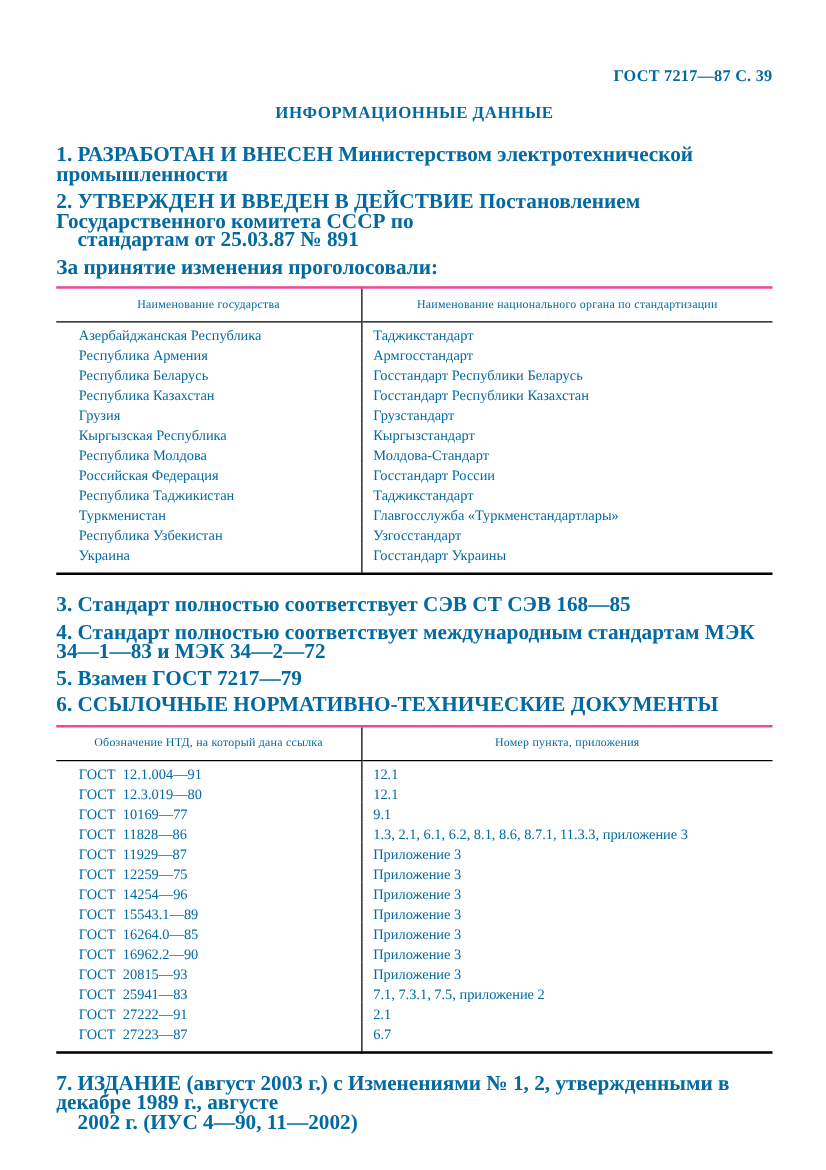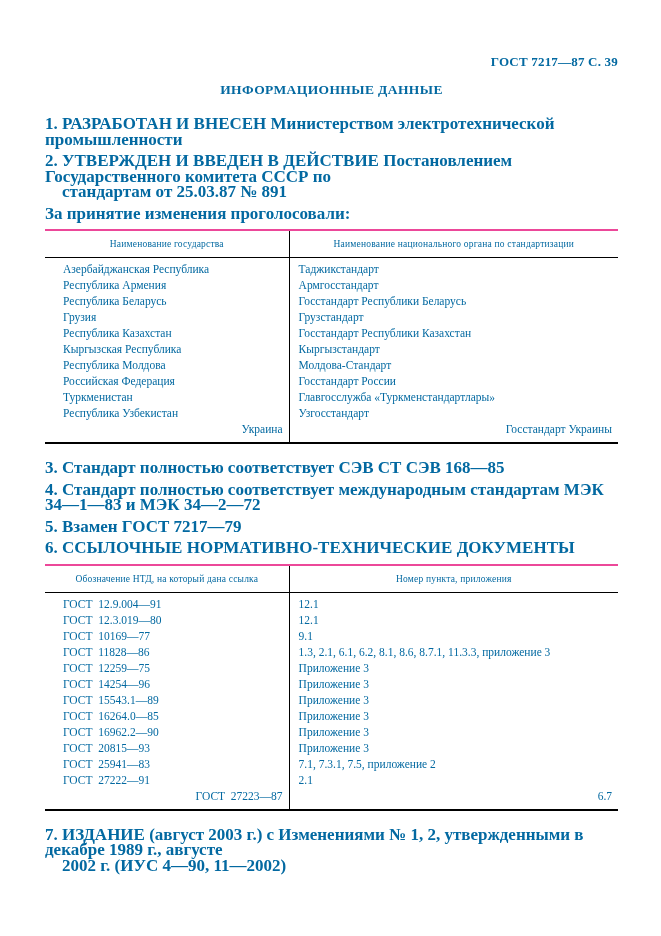--- a/index.html
+++ b/index.html
@@ -60,21 +60,21 @@
   table.gost td {
     font-size:11.5px;
     line-height:12px;
     padding:4px 6px 0 18px;
     white-space:pre-wrap;
     vertical-align:top;
   }
   table.gost td:last-child { padding-left:9px; }
   table.gost th + th, table.gost td + td { border-left:1px solid #000; }
   table.gost tbody tr:first-child td { padding-top:5px; }
-  table.gost tbody tr:last-child td { padding-bottom:7px;text-align:right; }
+  table.gost tbody tr:last-child td { padding-bottom:7px; }
   col.c1 { width:42.6%; }
   col.c2 { width:57.4%; }
   .ref-table-wrap table.gost { }
   .last-item { margin-top:13px; }
 </style>
 </head>
 <body>
 
 <div class="page">
 
@@ -119,44 +119,48 @@
     <td>Республика Армения</td>
     <td>Армгосстандарт</td>
   </tr>
 
   <tr>
     <td>Республика Беларусь</td>
     <td>Госстандарт Республики Беларусь</td>
   </tr>
 
   <tr>
+    <td>Республика Казахстан</td>
+    <td>Госстандарт Республики Казахстан</td>
+  </tr>
+
+  <tr>
     <td>Грузия</td>
     <td>Грузстандарт</td>
   </tr>
 
   <tr>
-    <td>Республика Казахстан</td>
-    <td>Госстандарт Республики Казахстан</td>
-  </tr>
-
-  <tr>
     <td>Кыргызская Республика</td>
     <td>Кыргызстандарт</td>
   </tr>
 
   <tr>
     <td>Республика Молдова</td>
     <td>Молдова-Стандарт</td>
   </tr>
 
   <tr>
     <td>Российская Федерация</td>
     <td>Госстандарт России</td>
   </tr>
 
+  <tr>
+    <td>Республика Таджикистан</td>
+    <td>Таджикстандарт</td>
+  </tr>
 
   <tr>
     <td>Туркменистан</td>
     <td>Главгосслужба «Туркменстандартлары»</td>
   </tr>
 
   <tr>
     <td>Республика Узбекистан</td>
     <td>Узгосстандарт</td>
   </tr>
@@ -191,39 +195,43 @@
           <col class="c2">
         </colgroup>
       <thead>
         <tr>
           <th>Обозначение НТД, на который дана ссылка</th>
           <th>Номер пункта, приложения</th>
         </tr>
       </thead>
       <tbody>
   <tr>
-    <td>ГОСТ  12.9.004—91</td>
+    <td>ГОСТ  12.1.004—91</td>
     <td>12.1</td>
   </tr>
 
   <tr>
     <td>ГОСТ  12.3.019—80</td>
     <td>12.1</td>
   </tr>
 
   <tr>
     <td>ГОСТ  10169—77</td>
     <td>9.1</td>
   </tr>
 
   <tr>
     <td>ГОСТ  11828—86</td>
     <td>1.3, 2.1, 6.1, 6.2, 8.1, 8.6, 8.7.1, 11.3.3, приложение 3</td>
   </tr>
 
+  <tr>
+    <td>ГОСТ  11929—87</td>
+    <td>Приложение 3</td>
+  </tr>
 
   <tr>
     <td>ГОСТ  12259—75</td>
     <td>Приложение 3</td>
   </tr>
 
   <tr>
     <td>ГОСТ  14254—96</td>
     <td>Приложение 3</td>
   </tr>

